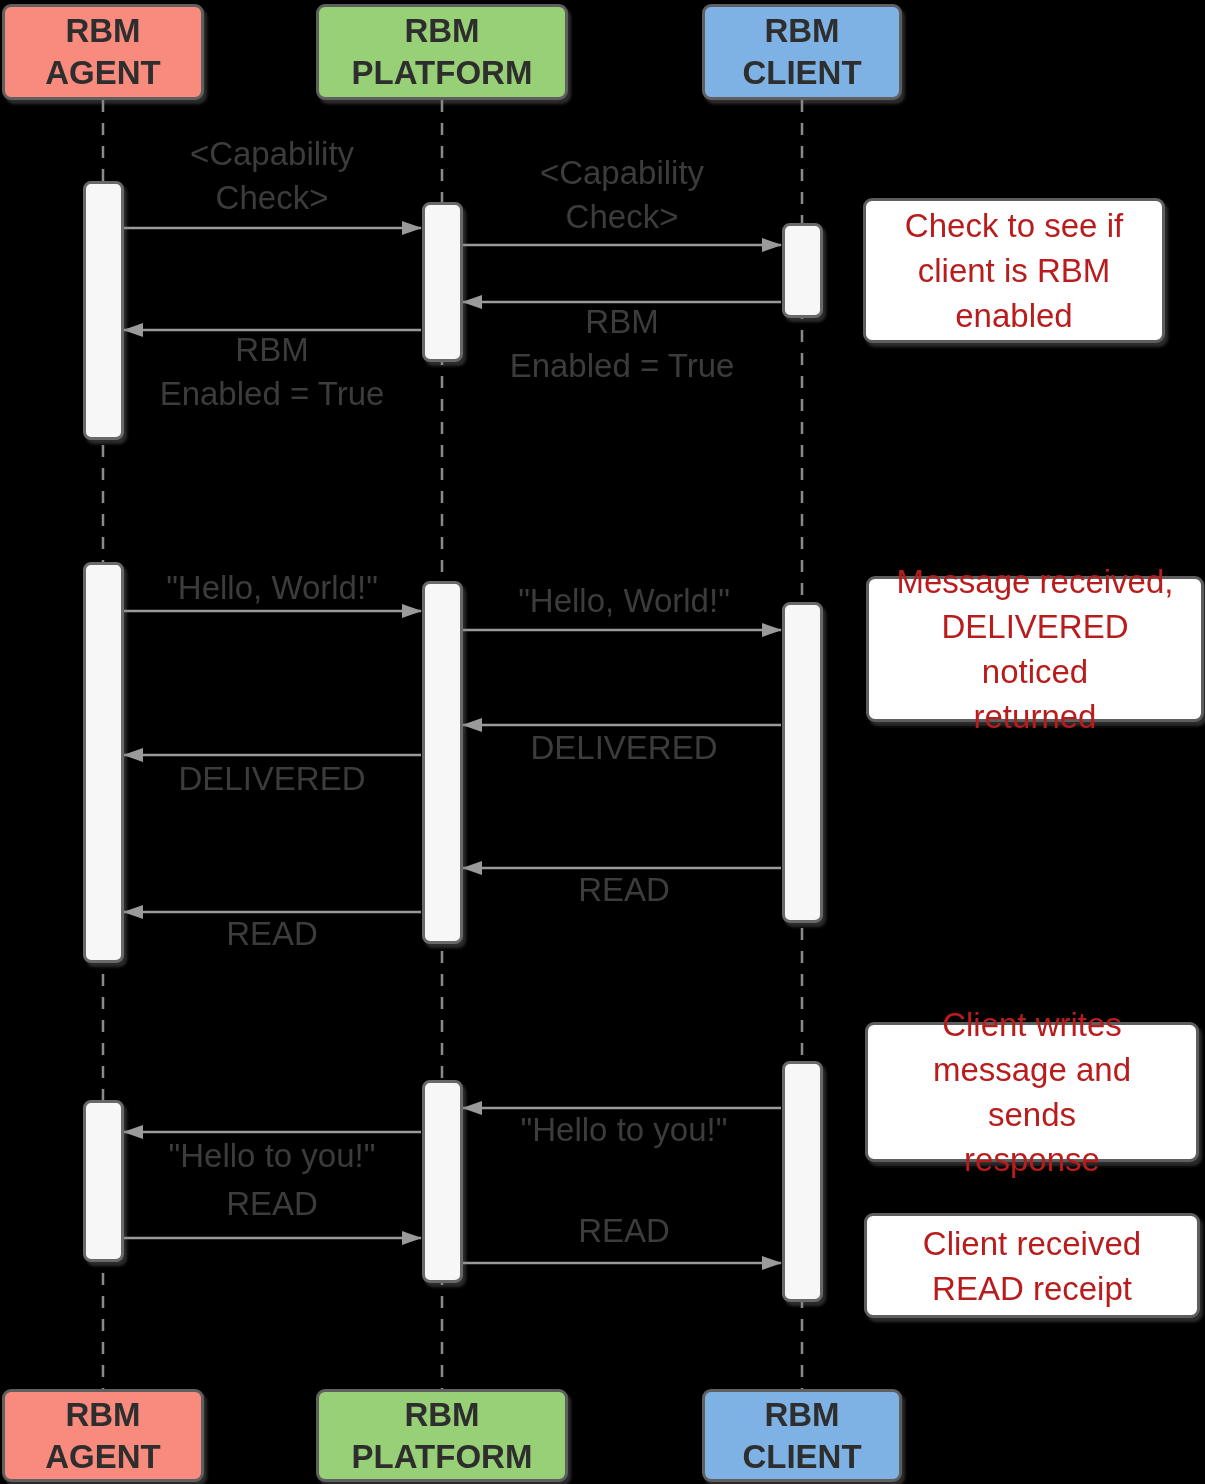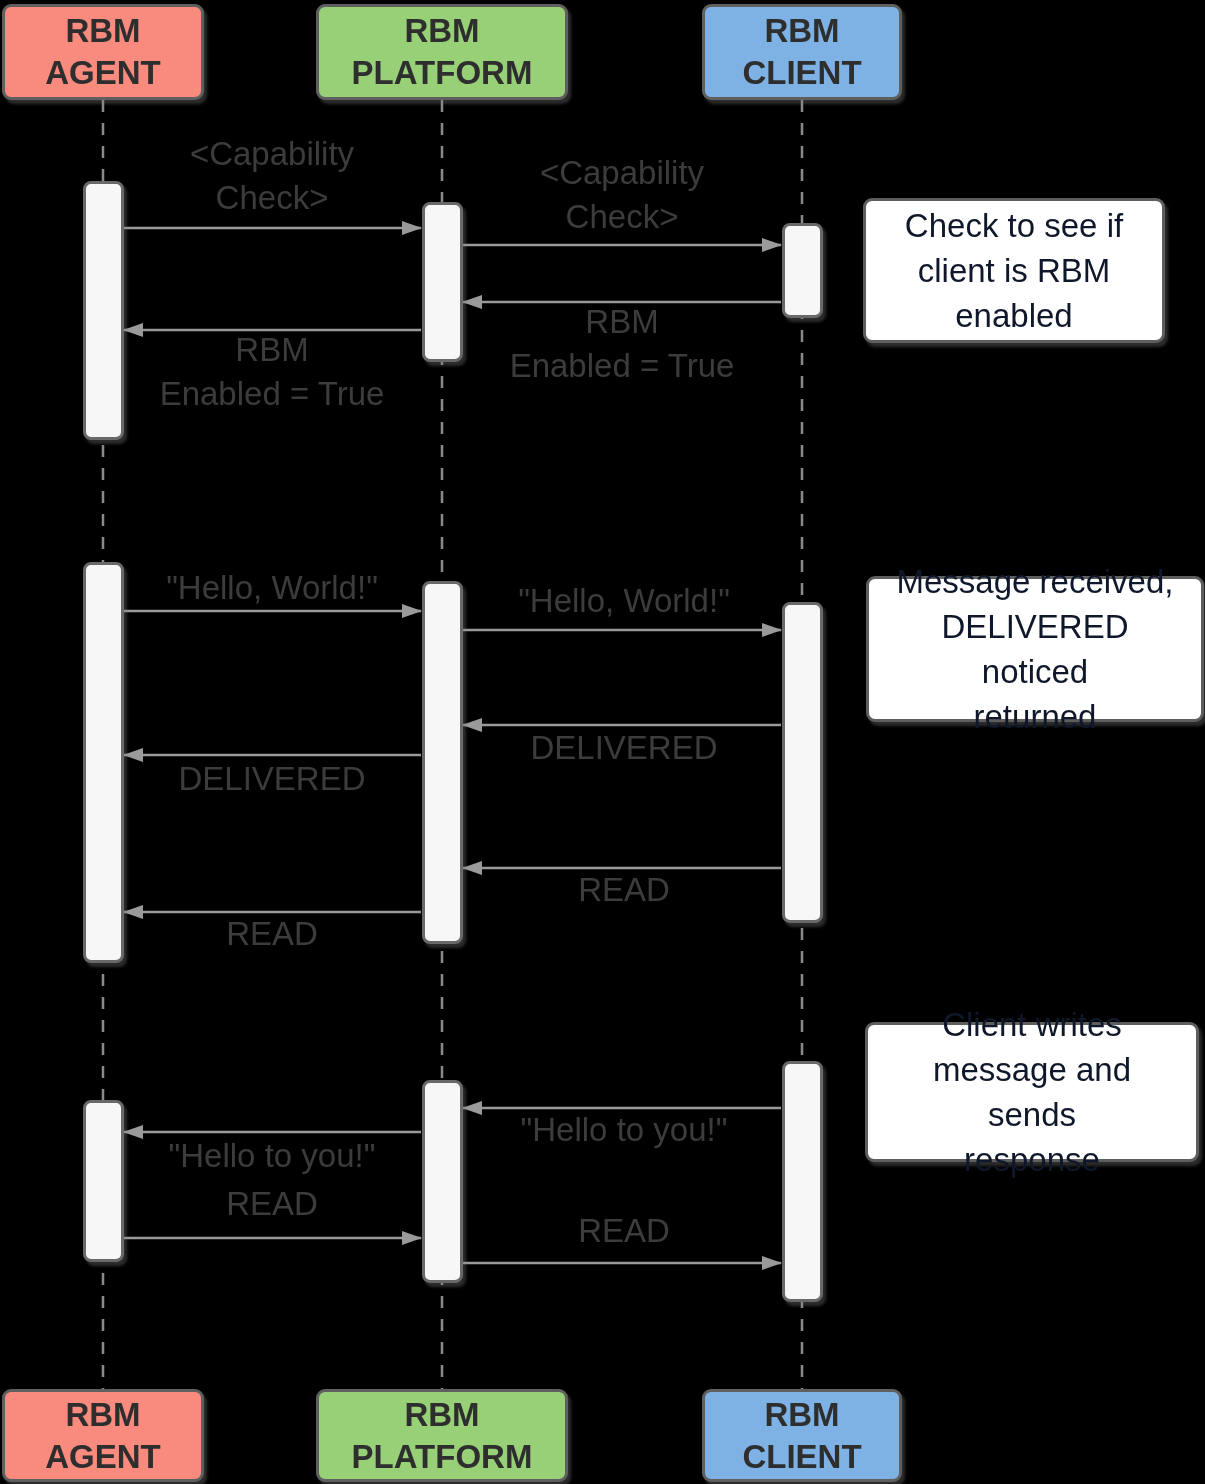--- a/index.html
+++ b/index.html
@@ -64,21 +64,21 @@
   .note-box {
     position: absolute;
     box-sizing: border-box;
     background: #ffffff;
     border: 3px solid #5e5e5e;
     border-radius: 9px;
     display: flex;
     align-items: center;
     justify-content: center;
     text-align: center;
-    color: #0f172a;
+    color: #b91c1c;
     font-size: 33px;
     line-height: 45px;
     white-space: pre-line;
     padding: 0 20px;
     box-shadow: 3px 4px 3px rgba(125,125,125,0.35);
   }
 </style>
 </head>
 <body>
 
@@ -149,14 +149,16 @@
 CLIENT</div>
       <div class="note-box" style="left: 863px; top: 198px; width: 302px; height: 145px;">Check to see if
 client is RBM
 enabled</div>
       <div class="note-box" style="left: 866px; top: 576px; width: 338px; height: 146px;">Message received,
 DELIVERED noticed
 returned</div>
       <div class="note-box" style="left: 865px; top: 1022px; width: 334px; height: 140px;">Client writes
 message and sends
 response</div>
+      <div class="note-box" style="left: 864px; top: 1213px; width: 336px; height: 105px;">Client received
+READ receipt</div>
     </div>
 </div>
 
 </body></html>

